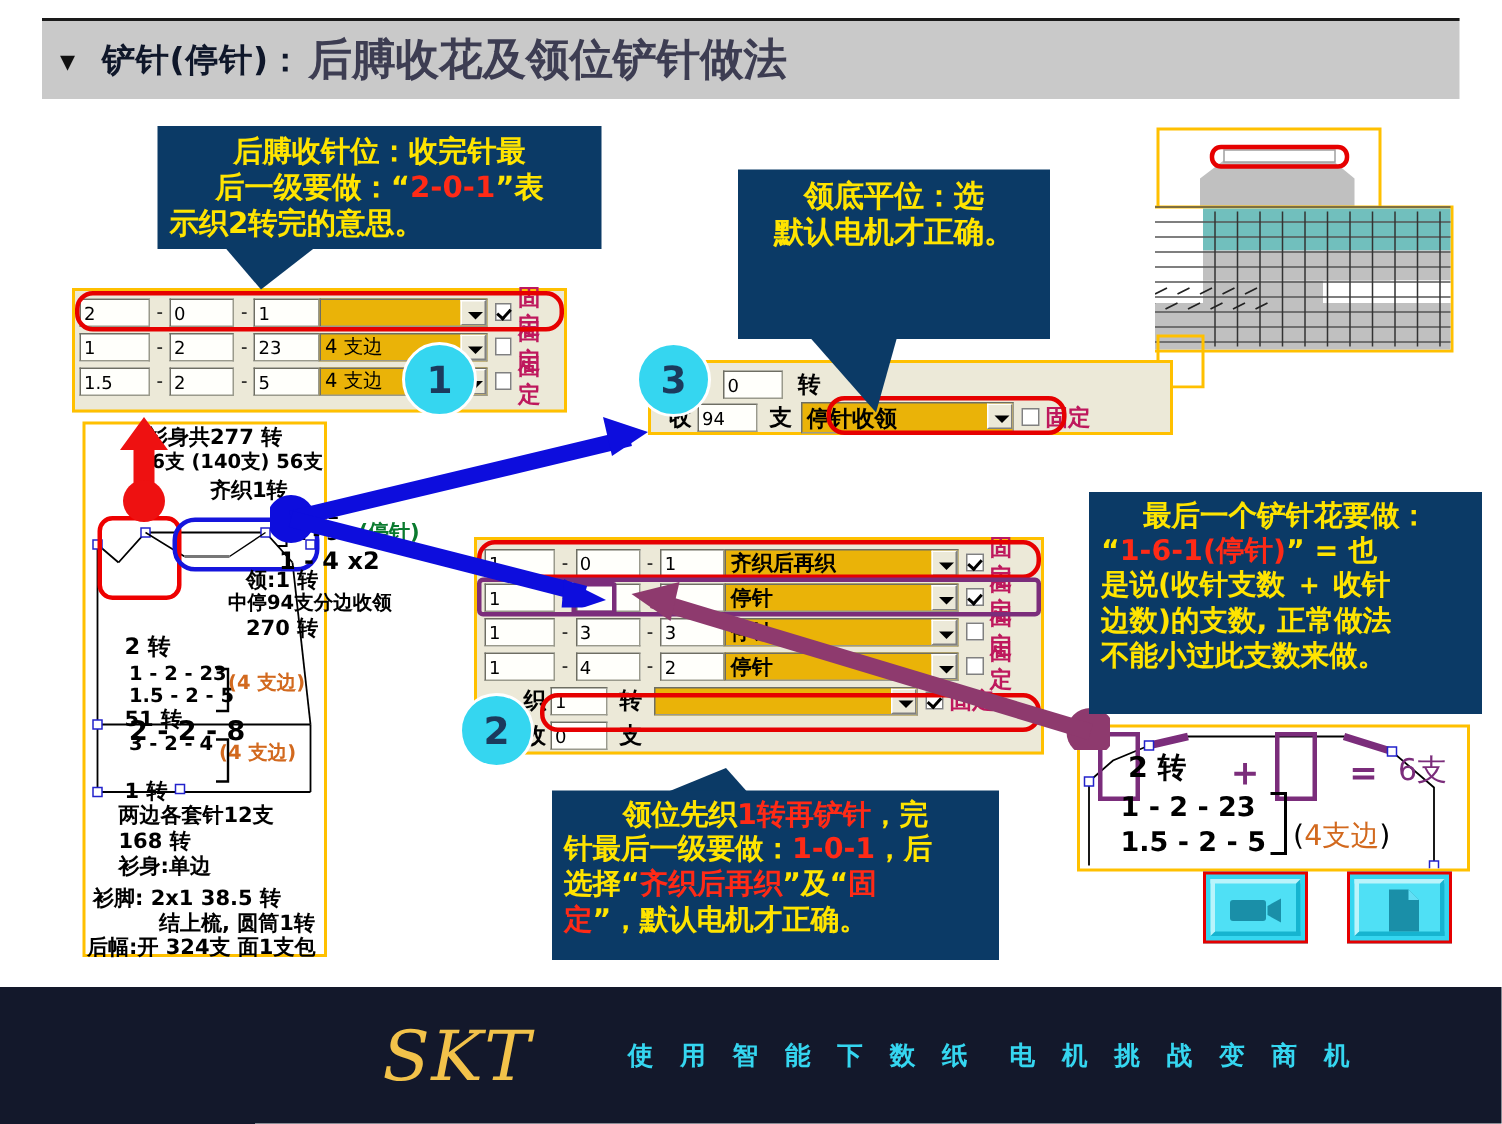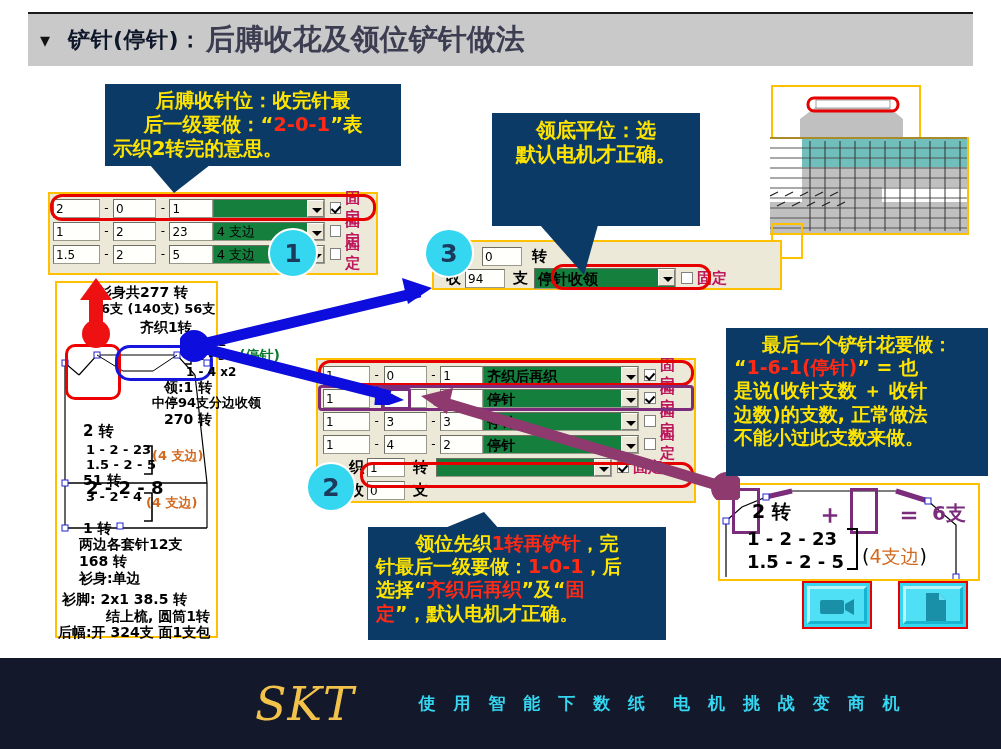--- a/index.html
+++ b/index.html
@@ -21,21 +21,21 @@
   .tail{position:absolute;width:0;height:0;z-index:29;}
 
   
   .panel{position:absolute;background:#ece9d8;border:2px solid #ffc000;box-sizing:border-box;}
 
   .row{display:flex;align-items:center;height:22px;margin:1px 0;}
   .cell{background:#fffffb;border:1px solid #9a9a8c;border-top-color:#6e6e63;border-left-color:#6e6e63;
         height:19px;box-sizing:border-box;font-size:12px;color:#000;
         padding:1px 2px;line-height:16px;overflow:hidden;white-space:nowrap;}
   .dash{width:14px;text-align:center;font-size:12px;color:#000;}
-  .combo{position:relative;background:#15803d;border:1px solid #9a9a8c;border-top-color:#6e6e63;
+  .combo{position:relative;background:#eab308;border:1px solid #9a9a8c;border-top-color:#6e6e63;
          border-left-color:#6e6e63;height:19px;box-sizing:border-box;font-size:13px;
          padding:1px 3px;line-height:16px;overflow:hidden;white-space:nowrap;}
   .combo .arw{position:absolute;right:0;top:0;width:17px;height:17px;background:#ece9d8;
               border:1px solid #fff;border-right-color:#808080;border-bottom-color:#808080;
               box-sizing:border-box;}
   .combo .arw::after{content:"";position:absolute;left:4px;top:7px;border-left:5px solid transparent;
               border-right:5px solid transparent;border-top:5px solid #000;}
   .chkwrap{display:flex;align-items:center;margin-left:5px;}
   .chk{width:12px;height:12px;background:#fff;border:1px solid #808080;box-sizing:border-box;position:relative;}
   .chk.on::after{content:"";position:absolute;left:2px;top:1px;width:4px;height:7px;
@@ -372,21 +372,21 @@
   <polygon points="18,0 34,22 25,22 25,50 11,50 11,22 2,22" fill="#ee1111"></polygon>
   <circle cx="18" cy="56" r="14" fill="#ee1111"></circle>
 </svg>
 
 <div class="dtx" style="left:98px;top:285px;font-size:14px;">衫身共277 转</div>
 <div class="dtx" style="left:92px;top:302px;font-size:13px;">56支 (140支) 56支</div>
 <div class="dtx" style="left:140px;top:320px;font-size:14px;">齐织1转</div>
 <div class="dtx" style="left:196px;top:336px;font-size:12px;">1 - 1</div>
 <div class="dtx" style="left:196px;top:350px;font-size:12px;">1 - 3</div>
 <div class="dtx" style="left:239px;top:348px;font-size:14px;color:#0a7a2e;">(停针)</div>
-<div class="dtx" style="left:186px;top:366px;font-size:12px;">1 - 4  x2</div>
+<div class="dtx" style="left:186px;top:366px;font-size:16px;">1 - 4  x2</div>
 <div class="dtx" style="left:164px;top:380px;font-size:14px;">领:1 转</div>
 <div class="dtx" style="left:152px;top:396px;font-size:13px;">中停94支分边收领</div>
 <div class="dtx" style="left:164px;top:412px;font-size:14px;">270 转</div>
 
 <div class="dtx" style="left:83px;top:424px;font-size:15px;">2 转</div>
 <div class="dtx" style="left:86px;top:443px;font-size:13px;">1 - 2 - 23</div>
 <div class="dtx" style="left:86px;top:458px;font-size:13px;">1.5 - 2 - 5</div>
 <div class="dtx or" style="left:152px;top:449px;font-size:13px;">(4 支边)</div>
 <div class="dtx" style="left:83px;top:473px;font-size:14px;">51 转</div>
 <div class="dtx" style="left:86px;top:490px;font-size:13px;">3 - 2 - 4</div>
@@ -431,21 +431,21 @@
       <rect x="205" y="13" width="6" height="6"></rect>
         <rect x="233" y="89" width="6" height="6"></rect>
     </g>
   </svg>
   <div style="position:absolute;left:12px;top:3px;width:28px;height:46px;border:3px solid #7b2d7b;box-sizing:border-box;"></div>
   <div style="position:absolute;left:130px;top:3px;width:28px;height:46px;border:3px solid #7b2d7b;box-sizing:border-box;"></div>
 </div>
 <div style="position:absolute;left:752px;top:499px;font-size:19px;font-weight:bold;color:#000;z-index:22;">2 转</div>
 <div style="position:absolute;left:817px;top:497px;font-size:26px;font-weight:bold;color:#7b2d7b;z-index:22;">＋</div>
 <div style="position:absolute;left:896px;top:497px;font-size:26px;font-weight:bold;color:#7b2d7b;z-index:22;">＝</div>
-<div style="position:absolute;left:932px;top:500px;font-size:20px;font-weight:bold;color:#7b2d7b;z-index:22;">6支</div>
+<div style="position:absolute;left:932px;top:500px;font-size:20px;font-weight:normal;color:#7b2d7b;z-index:22;">6支</div>
 <div style="position:absolute;left:747px;top:528px;font-size:18px;font-weight:bold;color:#000;z-index:22;">1 - 2 - 23</div>
 <div style="position:absolute;left:747px;top:551px;font-size:18px;font-weight:bold;color:#000;z-index:22;">1.5 - 2 - 5</div>
 <svg style="position:absolute;left:845px;top:527px;width:18px;height:46px;z-index:22">
   <path d="M2,2 h10 v40 h-10" fill="none" stroke="#000" stroke-width="2"></path>
 </svg>
 <div style="position:absolute;left:862px;top:544px;font-size:19px;font-weight:normal;z-index:22;white-space:nowrap;">
   <span>(</span><span class="or" style="color:#d2691e">4</span><span style="color:#d2691e">支边</span><span>)</span>
 </div>
 
 <div class="btn3d" style="left:802px;top:581px;width:70px;height:48px;">

